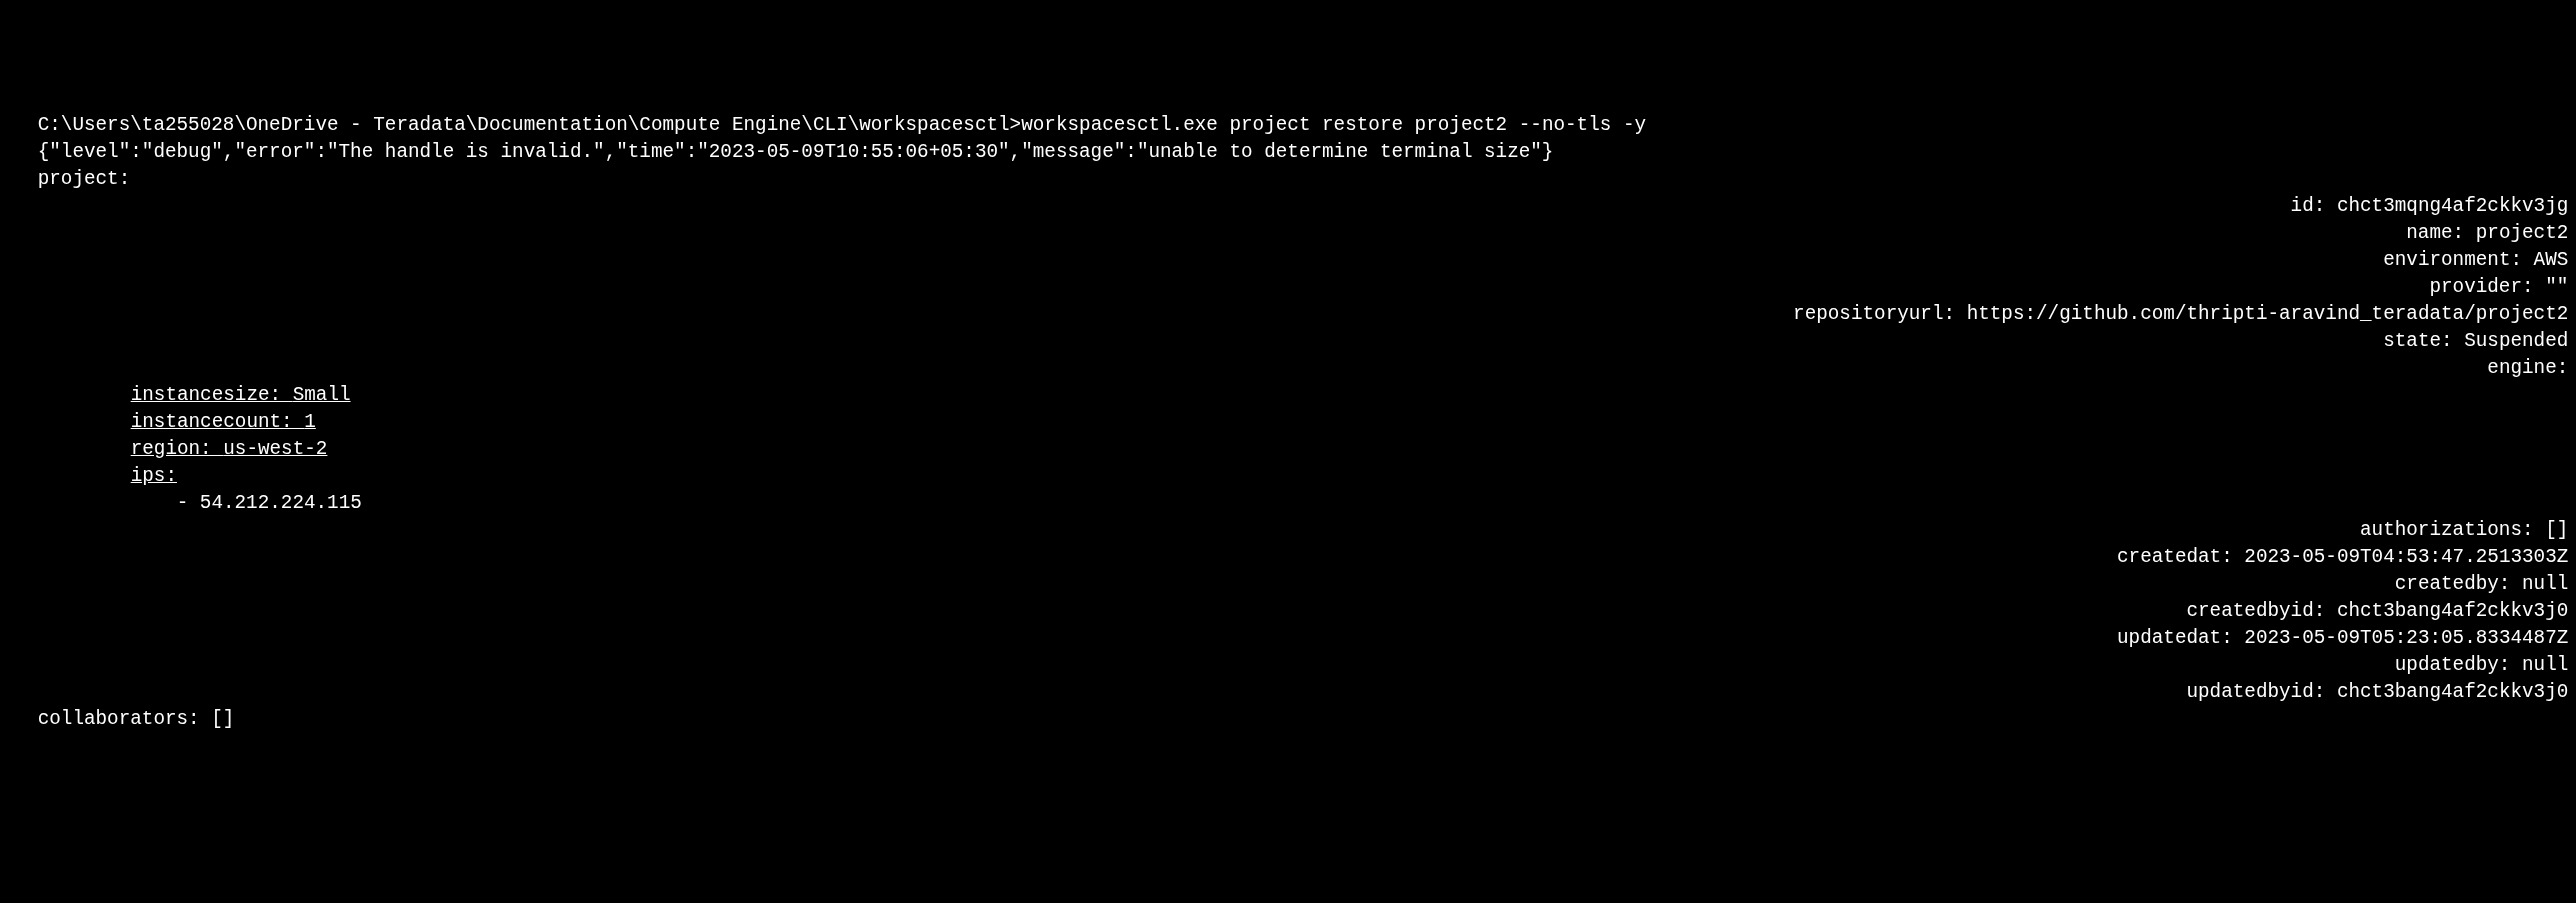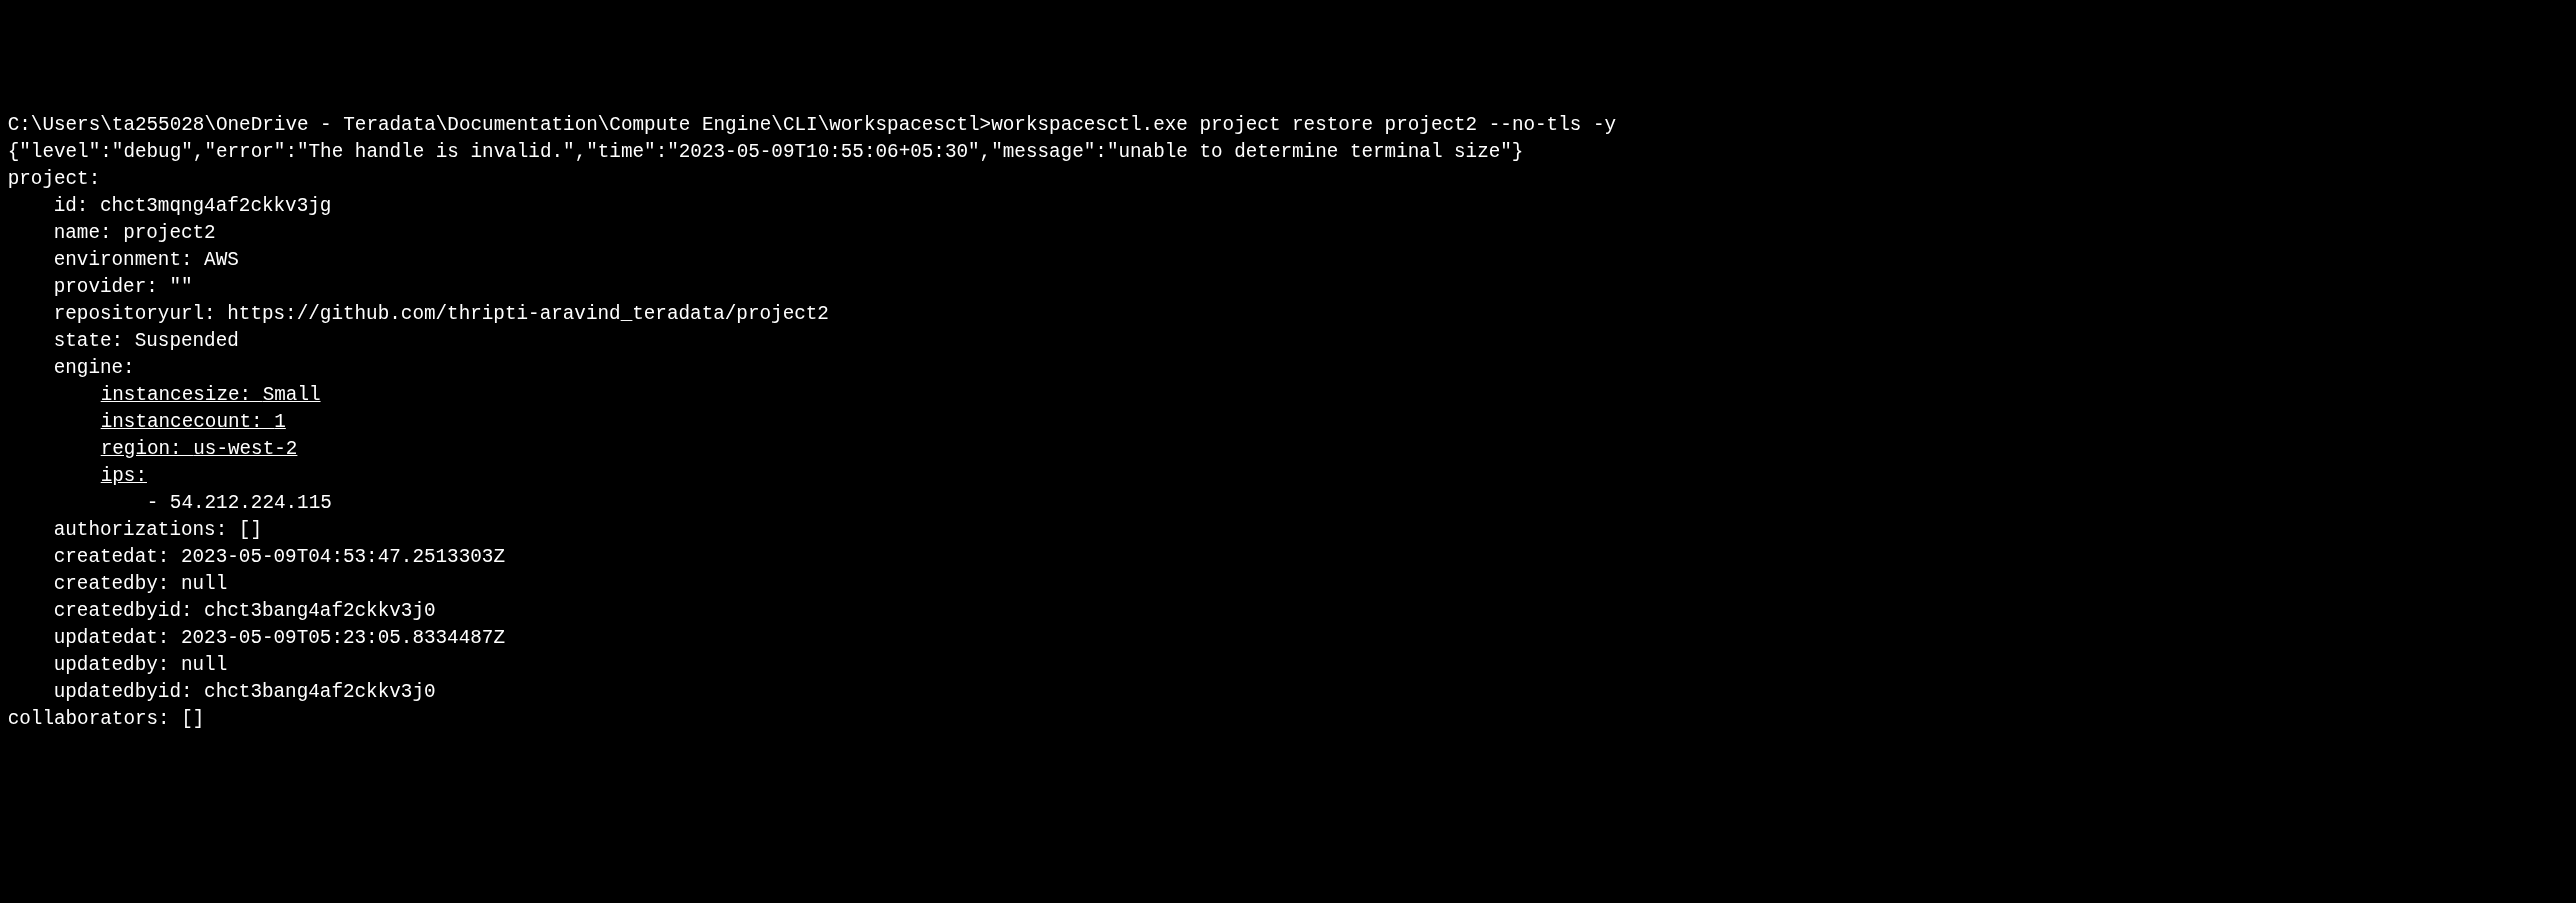--- a/index.html
+++ b/index.html
@@ -14,23 +14,25 @@
       font-size: 19.3px;
       line-height: 1.4;
       padding: 3.9px 7.7px;
       white-space: pre;
       overflow-x: auto;
       width: 2576px;
       min-height: 903px;
     }
     .terminal-line {
       display: block;
+      margin-left: 30px;
     }
     .indent-1 {
       padding-left: 46px;
+      text-align: right;
     }
     .indent-2 {
       padding-left: 93px;
       text-decoration: underline;
     }
     .indent-3 {
       padding-left: 139px;
     }
   </style>
 </head>

